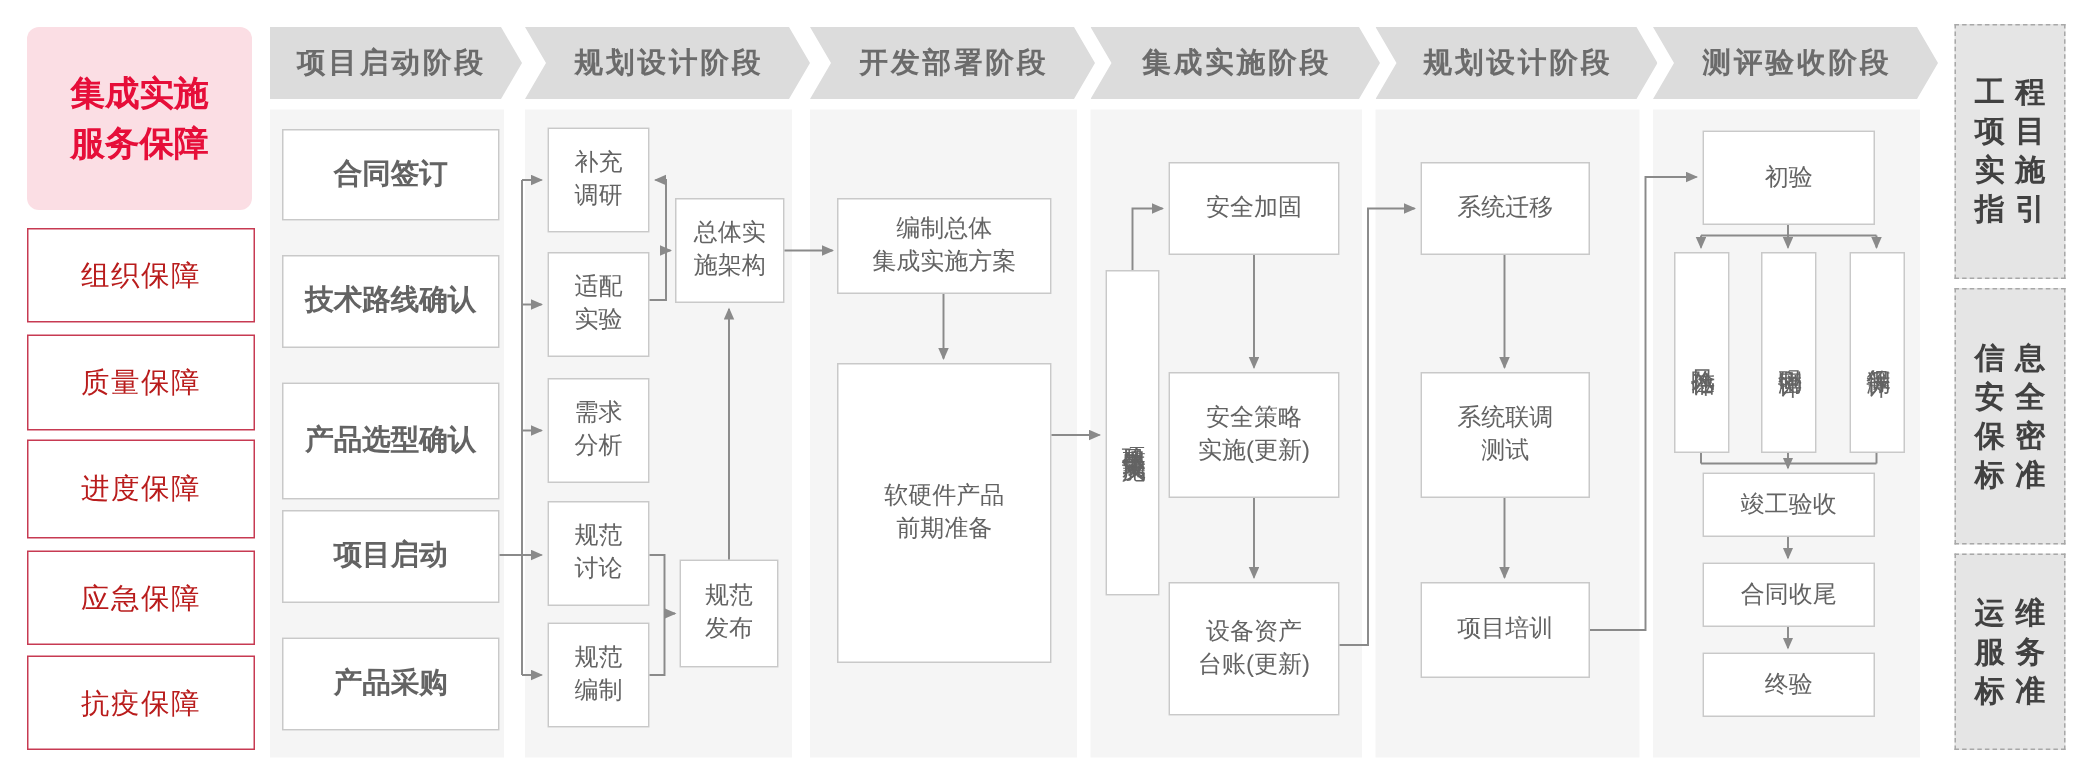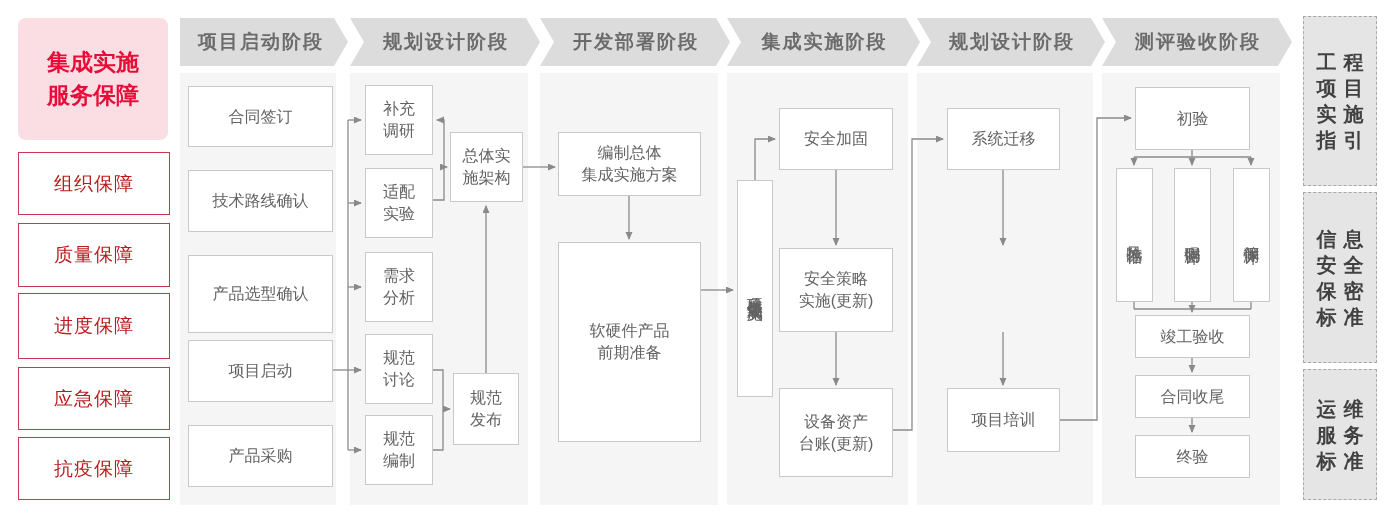--- a/index.html
+++ b/index.html
@@ -32,21 +32,21 @@
   .banner.notch{
     clip-path:polygon(0 0,calc(100% - 14px) 0,100% 50%,calc(100% - 14px) 100%,0 100%,14px 50%);
     padding-left:8px;
   }
   
   .fbox{
     position:absolute;background:#fff;border:1px solid #c9c9c9;box-sizing:border-box;
     display:flex;align-items:center;justify-content:center;text-align:center;
     color:#636363;font-size:16px;line-height:1.35;white-space:pre-line;
   }
-  .fbox.big{font-size:16px;}
+  .fbox.big{font-size:19px;font-weight:bold;}
   .fbox.v{
     writing-mode:vertical-lr;text-orientation:upright;letter-spacing:1px;white-space:normal;
   }
   
   .std{
     position:absolute;left:1303px;width:74px;background:#e5e5e5;
     border:1px dashed #a8a8a8;box-sizing:border-box;
     display:flex;align-items:center;justify-content:center;text-align:center;
     color:#414141;font-size:20px;font-weight:bold;line-height:1.3;
     white-space:pre-line;letter-spacing:7px;padding-left:7px;
@@ -107,20 +107,22 @@
 前期准备</div>
 
   <div class="fbox v" style="left:737px;top:180px;width:36px;height:217px">项目整体集成实施</div>
   <div class="fbox" style="left:779px;top:108px;width:114px;height:62px">安全加固</div>
   <div class="fbox" style="left:779px;top:248px;width:114px;height:84px">安全策略
 实施(更新)</div>
   <div class="fbox" style="left:779px;top:388px;width:114px;height:89px">设备资产
 台账(更新)</div>
 
   <div class="fbox" style="left:947px;top:108px;width:113px;height:62px">系统迁移</div>
+  <div class="fbox" style="left:947px;top:248px;width:113px;height:84px">系统联调
+测试</div>
   <div class="fbox" style="left:947px;top:388px;width:113px;height:64px">项目培训</div>
 
   <div class="fbox" style="left:1135px;top:87px;width:115px;height:63px">初验</div>
   <div class="fbox v" style="left:1116px;top:168px;width:37px;height:134px">风险评估</div>
   <div class="fbox v" style="left:1174px;top:168px;width:37px;height:134px">密码测评</div>
   <div class="fbox v" style="left:1233px;top:168px;width:37px;height:134px">等保测评</div>
   <div class="fbox" style="left:1135px;top:315px;width:115px;height:43px">竣工验收</div>
   <div class="fbox" style="left:1135px;top:375px;width:115px;height:43px">合同收尾</div>
   <div class="fbox" style="left:1135px;top:435px;width:115px;height:43px">终验</div>
 

